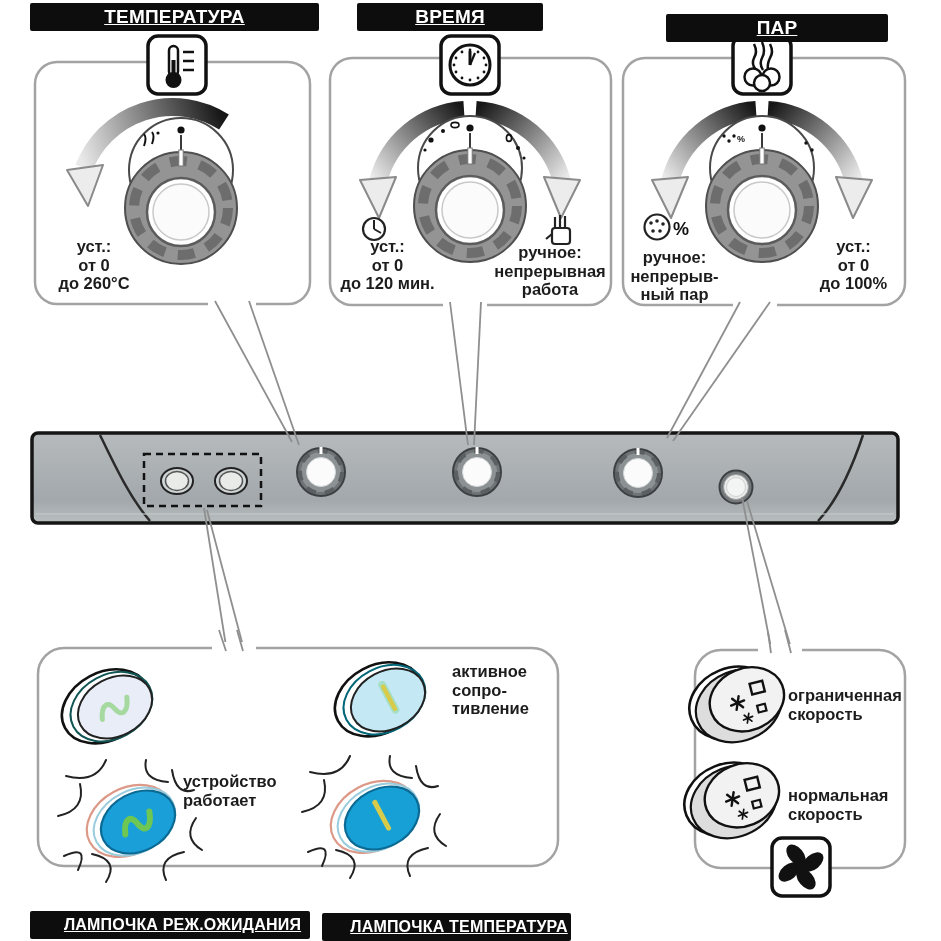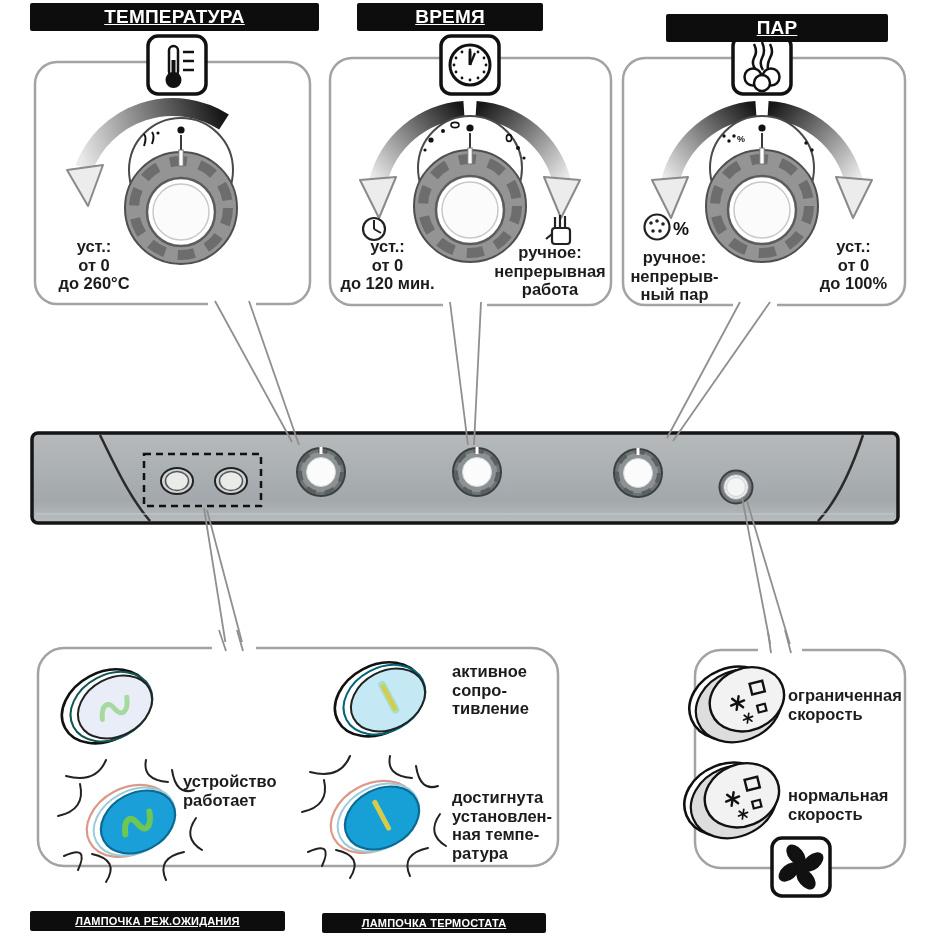--- a/index.html
+++ b/index.html
@@ -2,21 +2,21 @@
 <html><head>
 <meta charset="utf-8">
 <style>
   html,body{margin:0;padding:0;background:#fff;}
   .stage{position:relative;width:941px;height:941px;background:#fff;overflow:hidden;
          font-family:"Liberation Sans",sans-serif;}
   .scene{position:absolute;left:0;top:0;}
   .bar{position:absolute;background:#0d0d0d;color:#fff;display:flex;align-items:center;
        justify-content:center;font-weight:700;letter-spacing:.2px;border-radius:2px;text-decoration:underline;}
   .bar.top{height:28px;font-size:19px;}
-  .bar.bottom{height:20px;font-size:11px;}
+  .bar.bottom{height:28px;font-size:16px;padding-left:25px;}
   .lbl{position:absolute;font-weight:700;font-size:16.5px;line-height:1.13;color:#1c1c1c;
        white-space:pre-line;}
   .center{text-align:center;}
 </style>
 </head>
 <body>
 
 <div class="stage">
 
 <svg class="scene" width="941" height="941" viewBox="0 0 941 941">
@@ -371,25 +371,21 @@
 ный пар</div>
 <div class="lbl center" style="left:806px;top:237px;width:95px;">уст.:
 от 0
 до 100%</div>
 
 <div class="lbl" style="left:183px;top:772px;width:140px;">устройство
 работает</div>
 <div class="lbl" style="left:452px;top:662px;width:130px;">активное
 сопро-
 тивление</div>
-<div class="lbl" style="left:452px;top:788px;width:140px;">достигнута
-установлен-
-ная темпе-
-ратура</div>
 <div class="lbl" style="left:788px;top:686px;width:120px;">ограниченная
 скорость</div>
 <div class="lbl" style="left:788px;top:786px;width:120px;">нормальная
 скорость</div>
 
 <div class="bar bottom" style="left:30px;top:911px;width:255px;">ЛАМПОЧКА РЕЖ.ОЖИДАНИЯ</div>
-<div class="bar bottom" style="left:322px;top:913px;width:224px;">ЛАМПОЧКА ТЕРМОСТАТА</div>
+<div class="bar bottom" style="left:322px;top:913px;width:224px;">ЛАМПОЧКА ТЕМПЕРАТУРА</div>
 
 </div>
 
 </body></html>

